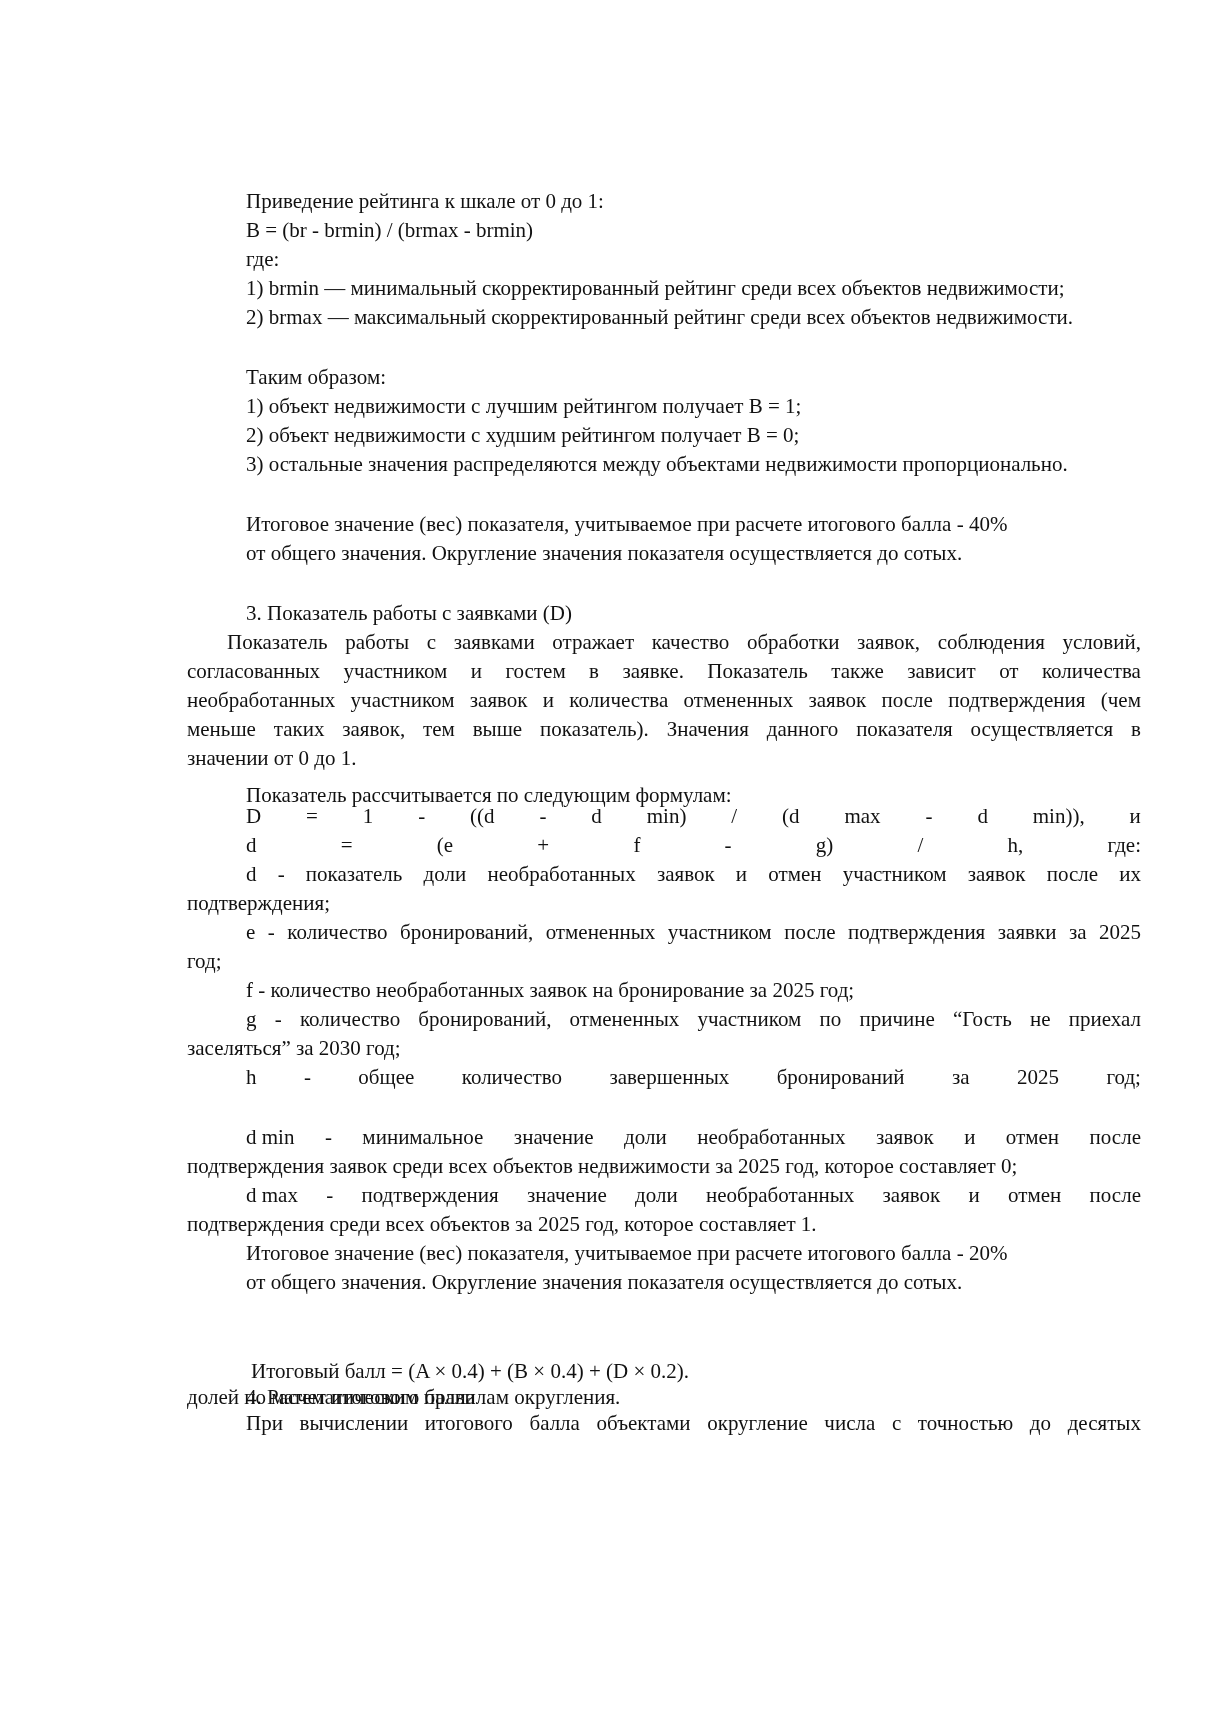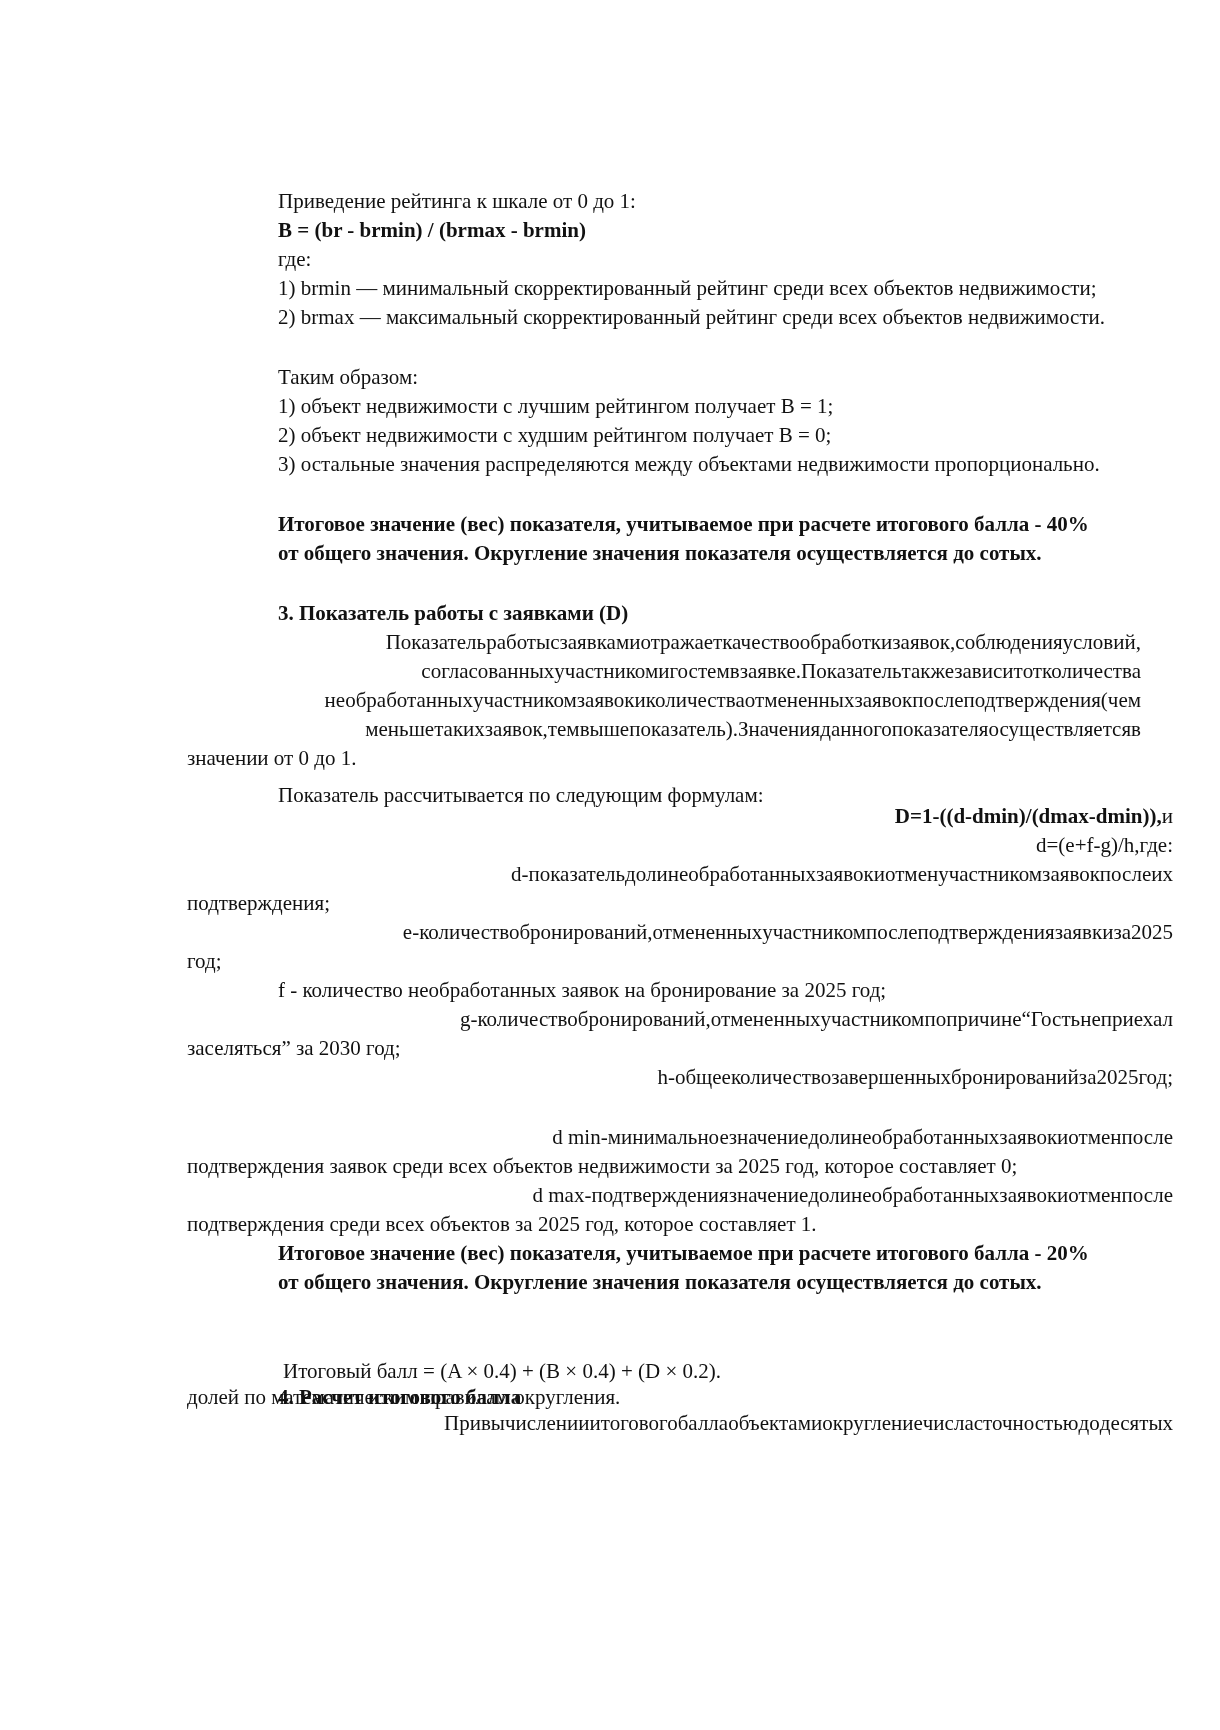--- a/index.html
+++ b/index.html
@@ -1,23 +1,23 @@
 <!DOCTYPE html>
 <html><head>
 <meta charset="utf-8">
 <style>
   html, body { margin:0; padding:0; background:#ffffff; }
   body { width:1220px; height:1730px; position:relative; overflow:hidden;
          font-family:"Liberation Serif", serif; color:#111; font-size:21px; }
   .page { position:absolute; left:187px; top:186px; width:954px; }
   .ln { position:absolute; left:0; width:954px; line-height:30px; white-space:nowrap; height:30px; }
-  .ind { left:59px; width:895px;margin-left:32px; }
+  .ind { left:59px; width:895px; }
   .ind2 { left:40px; width:914px; }
-  .b { font-weight:bold; }
-  .just { display:flex; justify-content:flex-end; }
+  .b { font-weight:normal; }
+  .just { display:flex; justify-content:space-between; }
   .just span { display:inline-block; }
 </style>
 </head>
 <body>
 
 <div class="page">
   <div class="ln ind" style="top:0px">Приведение рейтинга к шкале от 0 до 1:</div>
   <div class="ln ind b" style="top:29px">B = (br - brmin) / (brmax - brmin)</div>
   <div class="ln ind" style="top:58px">где:</div>
   <div class="ln ind" style="top:87px">1) brmin — минимальный скорректированный рейтинг среди всех объектов недвижимости;</div>

